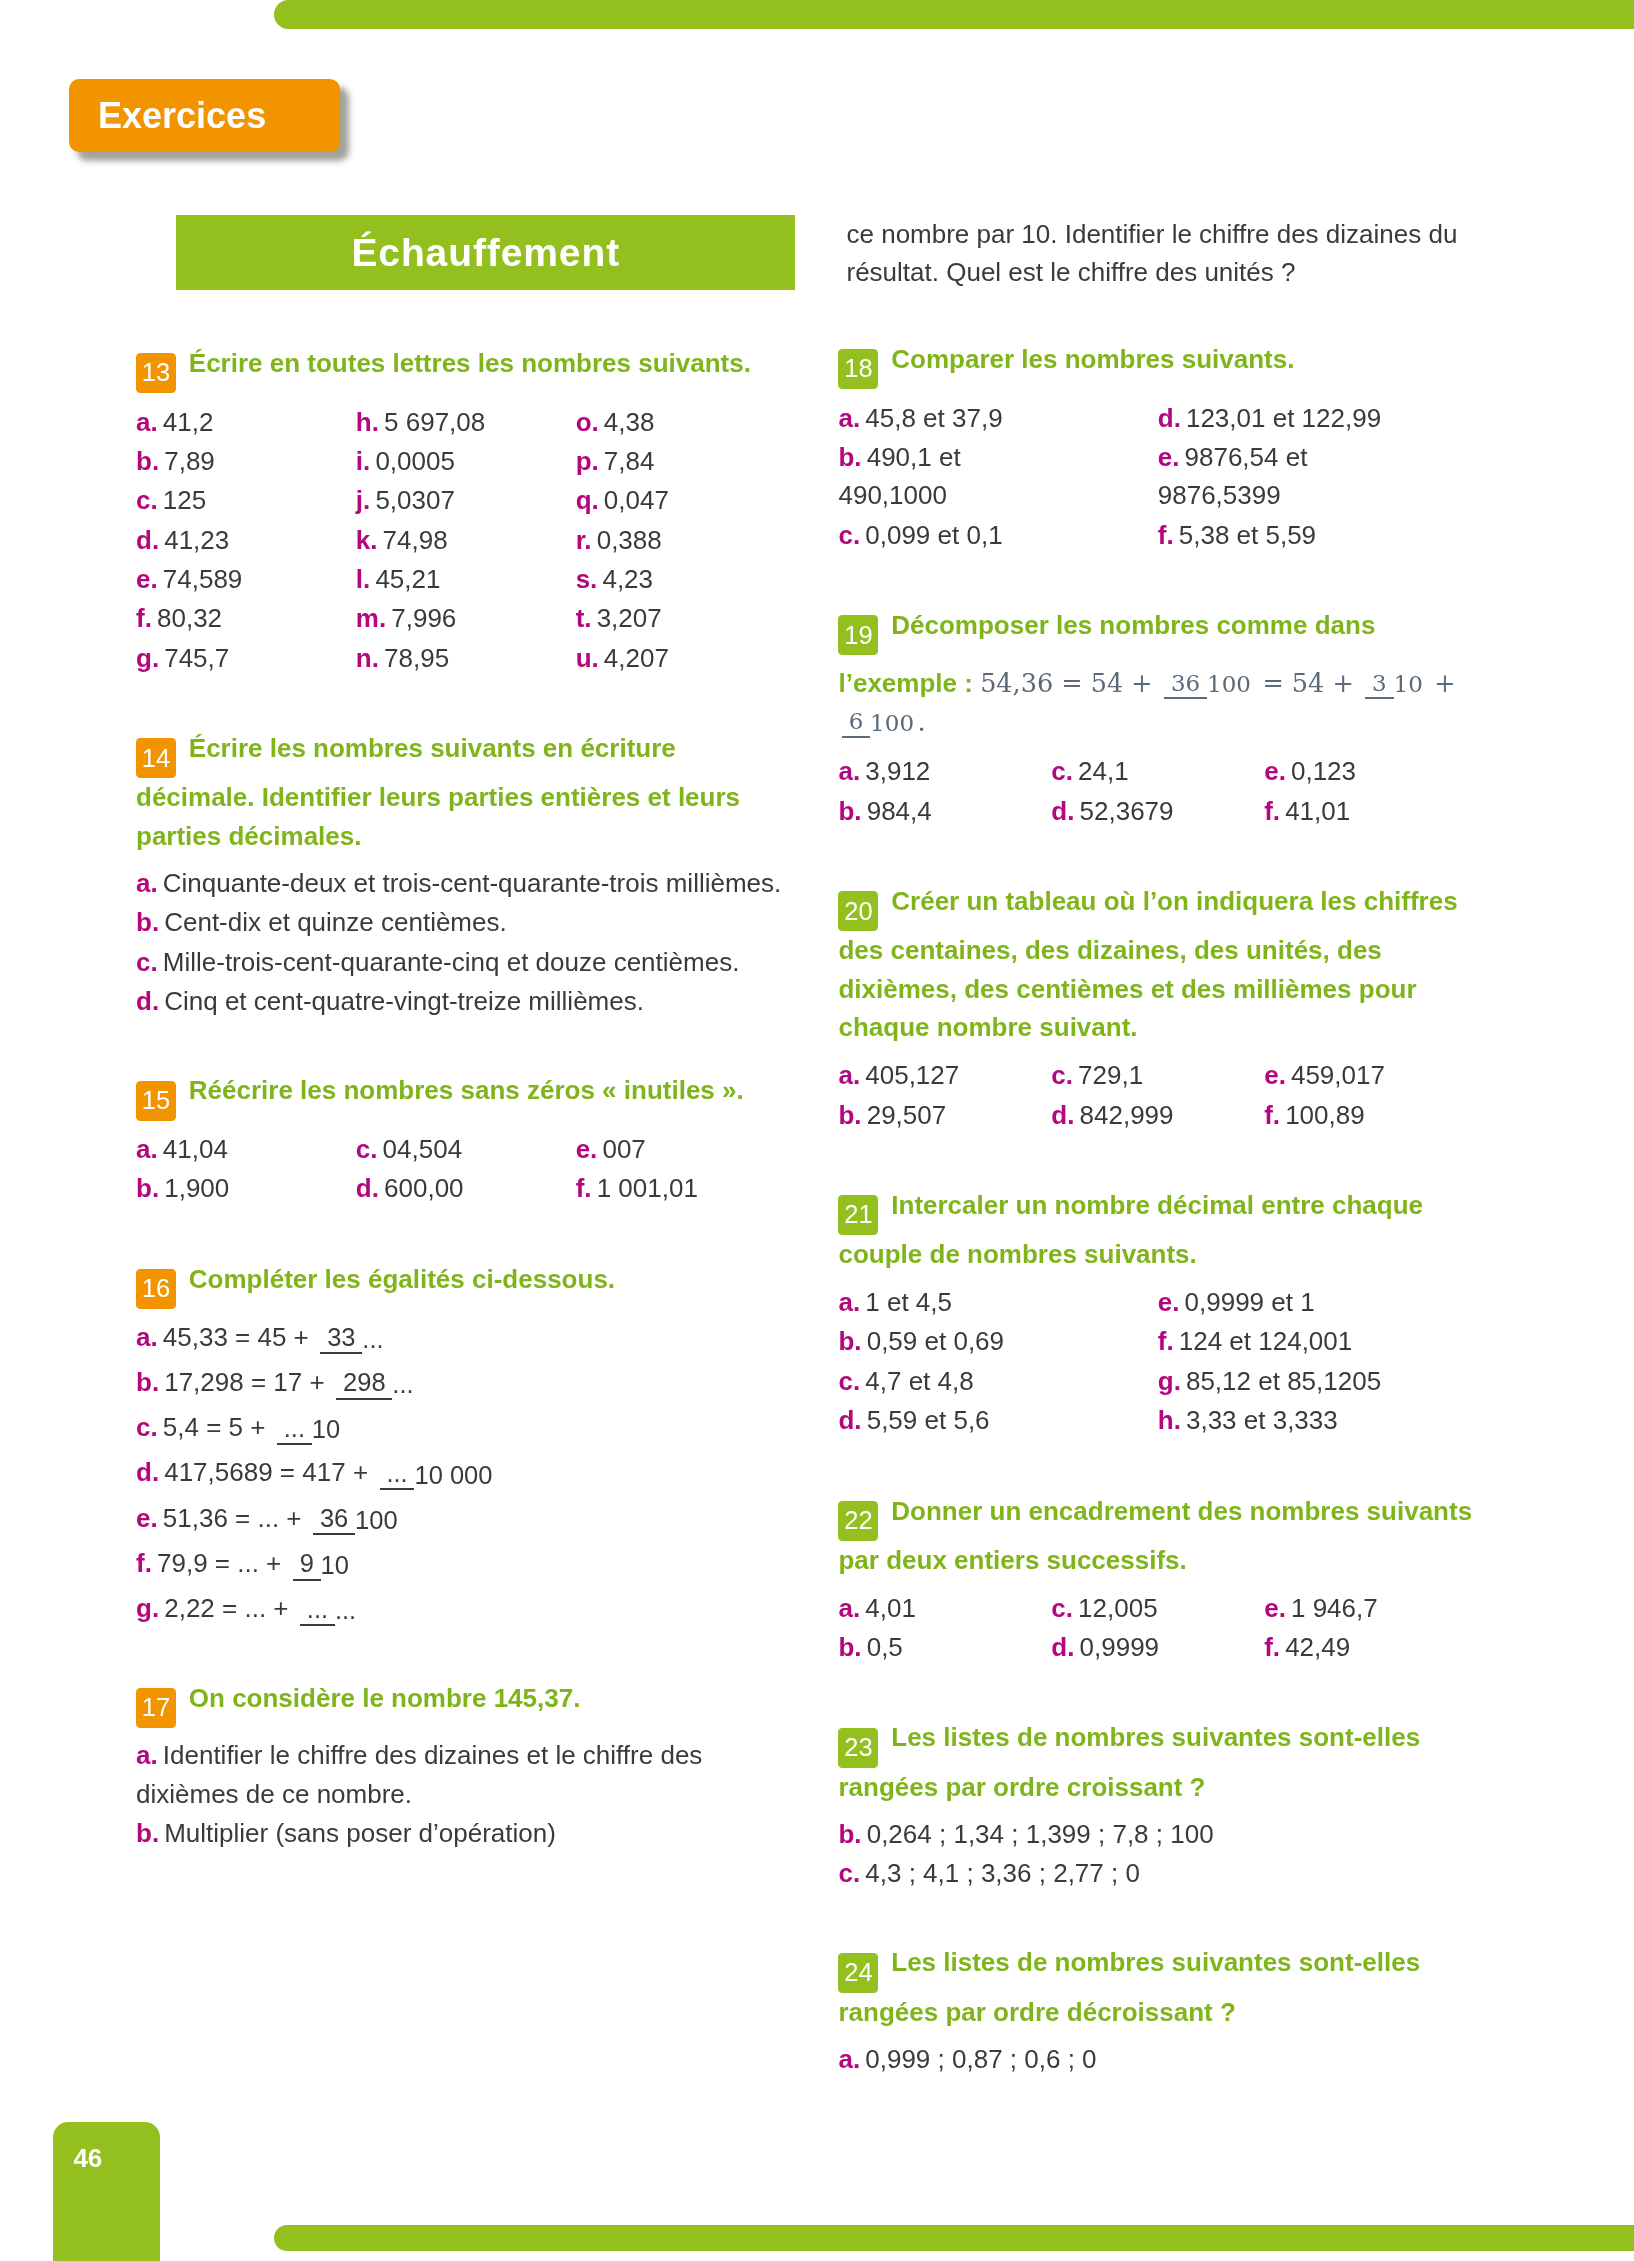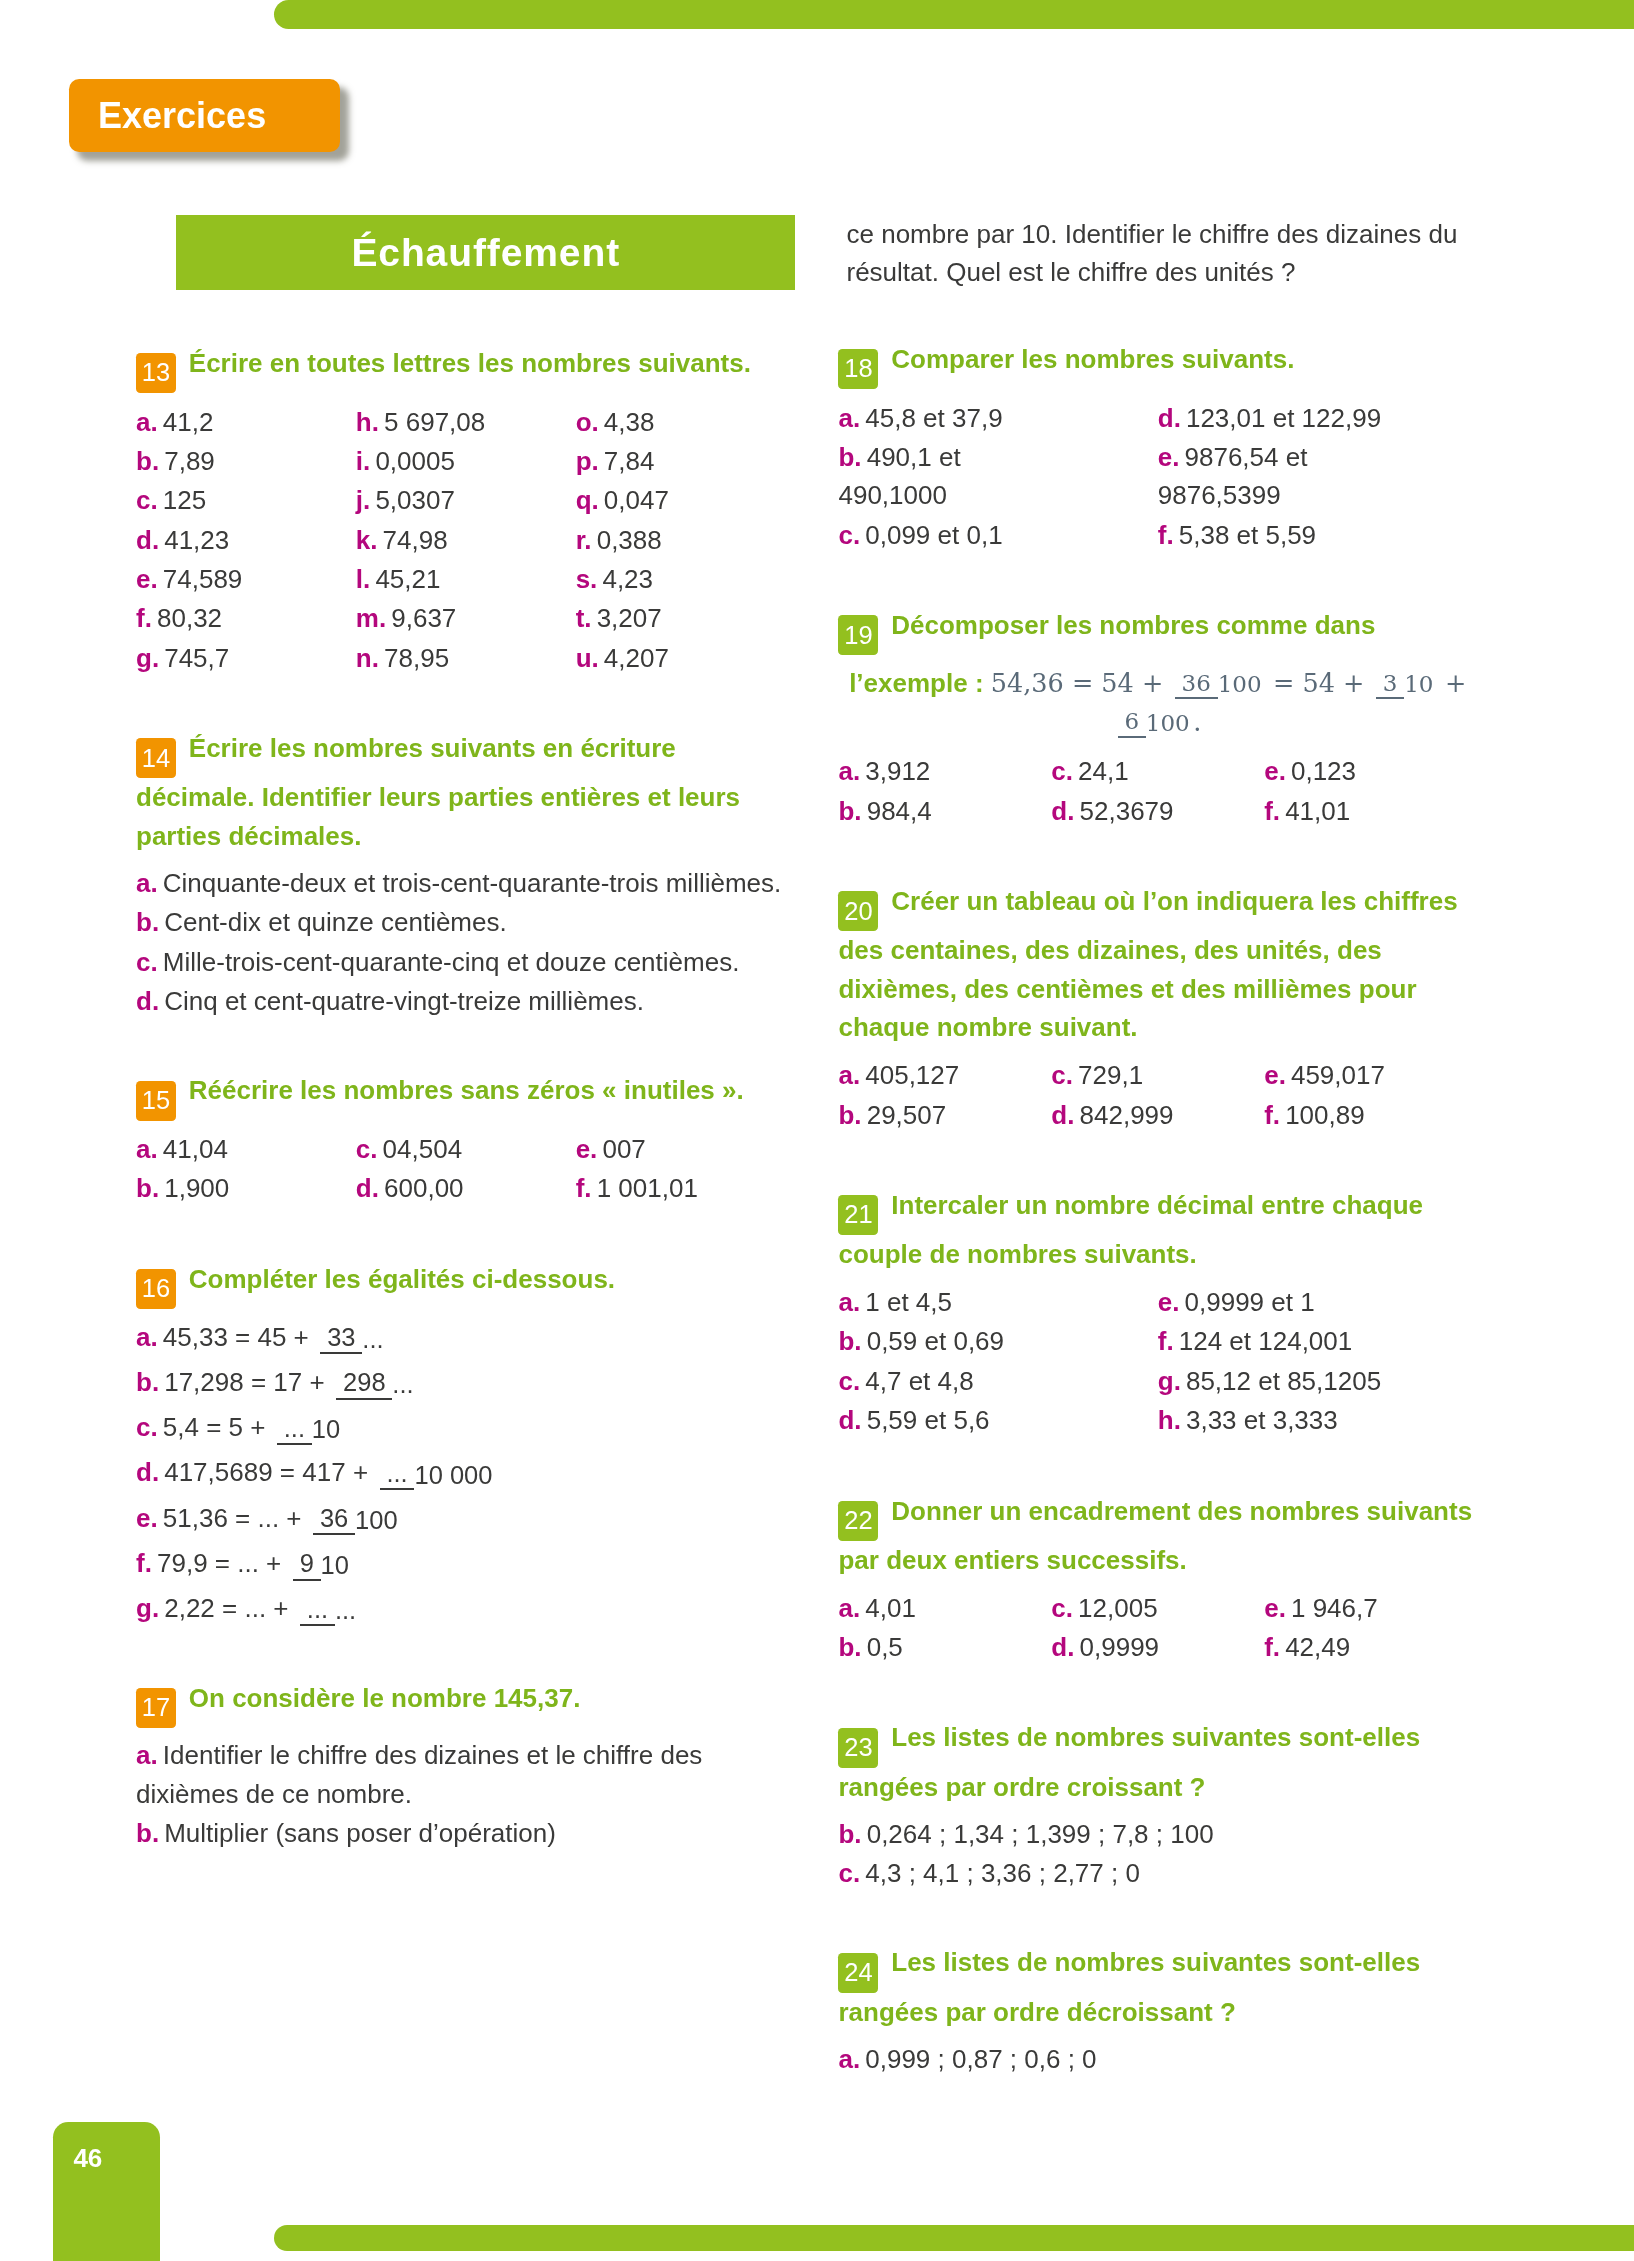--- a/index.html
+++ b/index.html
@@ -57,21 +57,21 @@
   .grid{display:flex;margin-top:3.4px;}
   .gcol{flex:1;min-width:0;}
   .gitem,.litem{margin:0.9px 0;}
   .eq{margin:6.8px 0;}
   .frac{
     display:inline-flex;flex-direction:row;align-items:center;
     vertical-align:middle;line-height:1.12;font-size:25.5px;margin:0 4.3px;
   }
   .frac .num{border-bottom:2.6px solid currentColor;padding:0 6.8px 0.9px;}
   .frac .den{padding-top:0.9px;}
-  .mathline{margin:5.1px 0 10.2px 0;text-align:center;}
+  .mathline{margin:5.1px 0 10.2px 0;}
   .mlead{color:var(--title-green);font-weight:bold;}
   .math{font-family:"DejaVu Serif", serif;color:var(--math);font-size:25.5px;}
   .math .frac{font-size:23px;margin:0 3.4px;}
 </style>
 </head>
 <body>
 
 <div class="frame-top"></div>
 <div class="frame-bottom"></div>
 <div class="frame-left">
@@ -98,21 +98,21 @@
             <p class="gitem"><span class="lab">e.</span><span class="txt">74,589</span></p>
             <p class="gitem"><span class="lab">f.</span><span class="txt">80,32</span></p>
             <p class="gitem"><span class="lab">g.</span><span class="txt">745,7</span></p>
           </div>
           <div class="gcol">
             <p class="gitem"><span class="lab">h.</span><span class="txt">5 697,08</span></p>
             <p class="gitem"><span class="lab">i.</span><span class="txt">0,0005</span></p>
             <p class="gitem"><span class="lab">j.</span><span class="txt">5,0307</span></p>
             <p class="gitem"><span class="lab">k.</span><span class="txt">74,98</span></p>
             <p class="gitem"><span class="lab">l.</span><span class="txt">45,21</span></p>
-            <p class="gitem"><span class="lab">m.</span><span class="txt">9,637</span></p>
+            <p class="gitem"><span class="lab">m.</span><span class="txt">7,996</span></p>
             <p class="gitem"><span class="lab">n.</span><span class="txt">78,95</span></p>
           </div>
           <div class="gcol">
             <p class="gitem"><span class="lab">o.</span><span class="txt">4,38</span></p>
             <p class="gitem"><span class="lab">p.</span><span class="txt">7,84</span></p>
             <p class="gitem"><span class="lab">q.</span><span class="txt">0,047</span></p>
             <p class="gitem"><span class="lab">r.</span><span class="txt">0,388</span></p>
             <p class="gitem"><span class="lab">s.</span><span class="txt">4,23</span></p>
             <p class="gitem"><span class="lab">t.</span><span class="txt">3,207</span></p>
             <p class="gitem"><span class="lab">u.</span><span class="txt">4,207</span></p>

